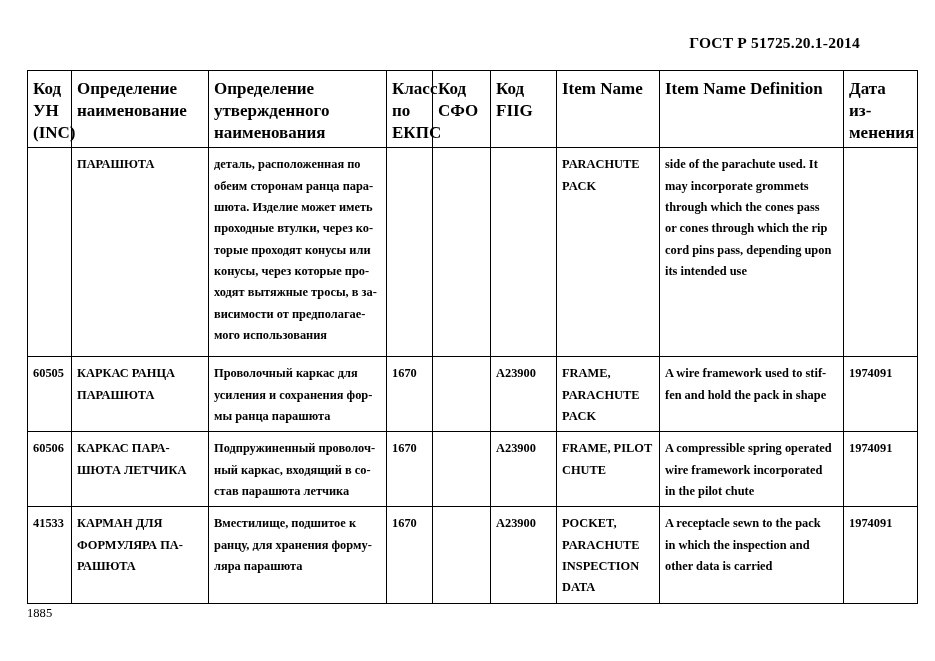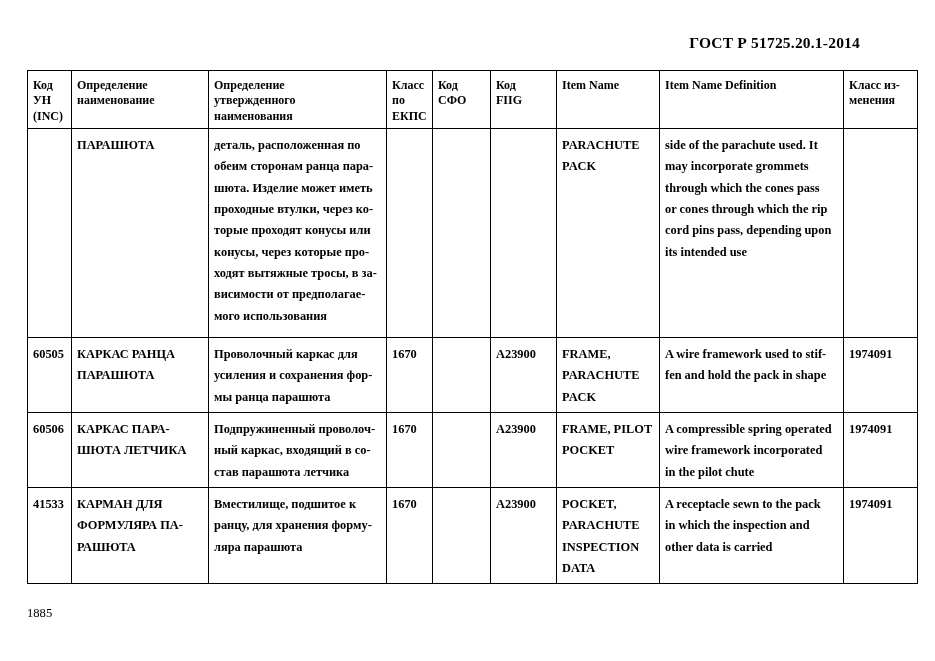--- a/index.html
+++ b/index.html
@@ -45,21 +45,21 @@
     font-size: 12.4px;
     line-height: 1.72;
     font-family: "Liberation Serif", serif;
     font-weight: bold;
     text-align: left;
   }
   table.main thead td {
     font-weight: bold;
     line-height: 1.28;
     padding-top: 7px;
-    font-size: 12px;
+    font-size: 17px;
   }
   .c0 { width: 44px; }
   .c1 { width: 137px; }
   .c2 { width: 178px; }
   .c3 { width: 46px; }
   .c4 { width: 58px; }
   .c5 { width: 66px; }
   .c6 { width: 103px; }
   .c7 { width: 184px; }
   .c8 { width: 74px; }
@@ -124,21 +124,21 @@
             <div>Код
 FIIG</div>
           </td>
         <td class="cell-lines">
             <div>Item Name</div>
           </td>
         <td class="cell-lines">
             <div>Item Name Definition</div>
           </td>
         <td class="cell-lines">
-            <div>Класс из-
+            <div>Дата из-
 менения</div>
           </td>
       </tr>
     </thead>
     <tbody>
 
       <tr class="row-tall">
         <td class="cell-lines">
             <div></div>
           </td>
@@ -235,21 +235,21 @@
             <div>1670</div>
           </td>
         <td class="cell-lines">
             <div></div>
           </td>
         <td class="cell-lines">
             <div>A23900</div>
           </td>
         <td class="cell-lines">
             <div>FRAME, PILOT
-POCKET</div>
+CHUTE</div>
           </td>
         <td class="cell-lines">
             <div>A compressible spring operated
 wire framework incorporated
 in the pilot chute</div>
           </td>
         <td class="cell-lines">
             <div>1974091</div>
           </td>
       </tr>

